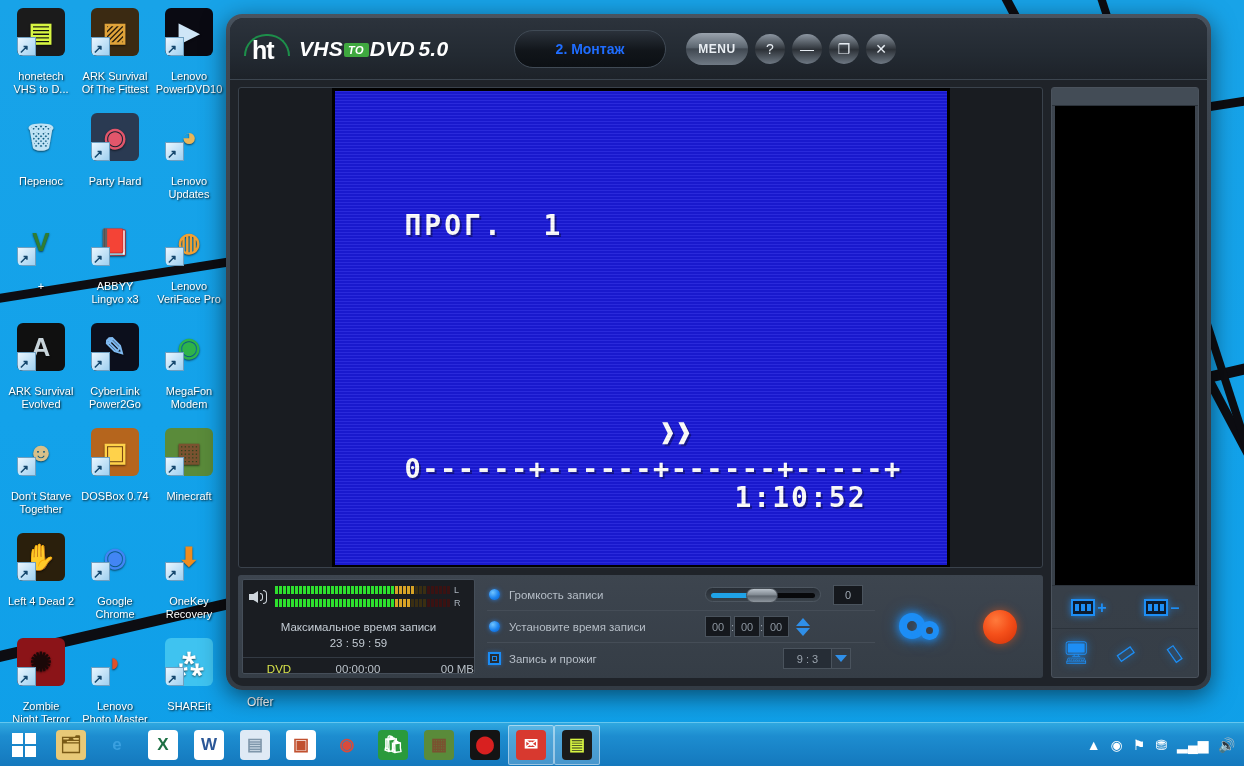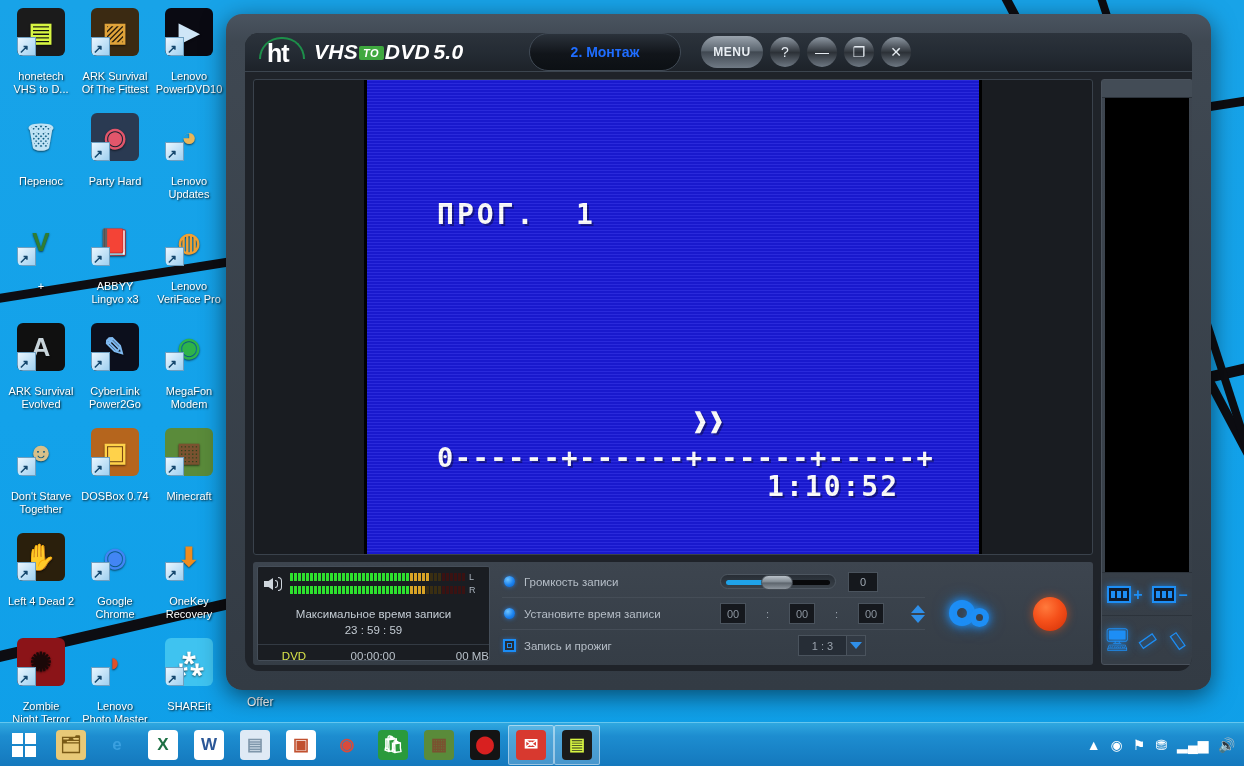--- a/index.html
+++ b/index.html
@@ -72,21 +72,21 @@
     max-width: 74px; word-wrap: break-word;
   }
 
   
   #app-window {
     position: absolute;
     left: 226px; top: 14px;
     width: 985px; height: 676px;
     background: linear-gradient(180deg,#4a5460 0%, #3f4852 4%, #333b44 100%);
     border-radius: 16px;
-    padding: 19px;
+    padding: 4px;
     box-shadow: 0 6px 24px rgba(0,0,0,.55);
     z-index: 5;
   }
   #app-inner {
     width: 100%; height: 100%;
     background: #1f2329;
     border-radius: 14px;
     overflow: hidden;
     display: flex; flex-direction: column;
   }
@@ -303,21 +303,21 @@
     background: linear-gradient(180deg,#b9c1c9 0%,#7e878f 48%,#5b636b 52%,#8e969e 100%);
     border: 1px solid #444b53;
     cursor: pointer;
   }
   .numbox {
     width: 30px; height: 20px;
     background: #15181d; border: 1px solid #4a535d;
     color: #9fa8b2; font-size: 11px;
     display: flex; align-items: center; justify-content: center;
   }
-  .timegroup { display: flex; align-items: center; gap: 20px; }
+  .timegroup { display: flex; align-items: center; gap: 0; }
   .tbox {
     width: 26px; height: 21px;
     background: #15181d; border: 1px solid #4a535d;
     color: #8c959f; font-size: 11px;
     display: flex; align-items: center; justify-content: center;
   }
   .tcolon { color: #9aa3ad; font-size: 11px; }
   .spin { display: flex; flex-direction: column; gap: 2px; margin-left: 7px; }
   .spin .up, .spin .dn {
     width: 0; height: 0; cursor: pointer;
@@ -741,21 +741,21 @@
                 <div class="up"></div>
                 <div class="dn"></div>
               </div>
             </div>
           </div>
 
           <div class="opt-row">
             <div class="chkbox"></div>
             <div class="opt-label">Запись и прожиг</div>
             <div class="ratio-sel">
-              <div class="ratio-box">1 : 3</div>
+              <div class="ratio-box">9 : 3</div>
               <div class="ratio-btn">
                     <div class="car"></div>
                   </div>
             </div>
           </div>
 
         </div>
 
         <div id="action-area">
           <div class="gears">

